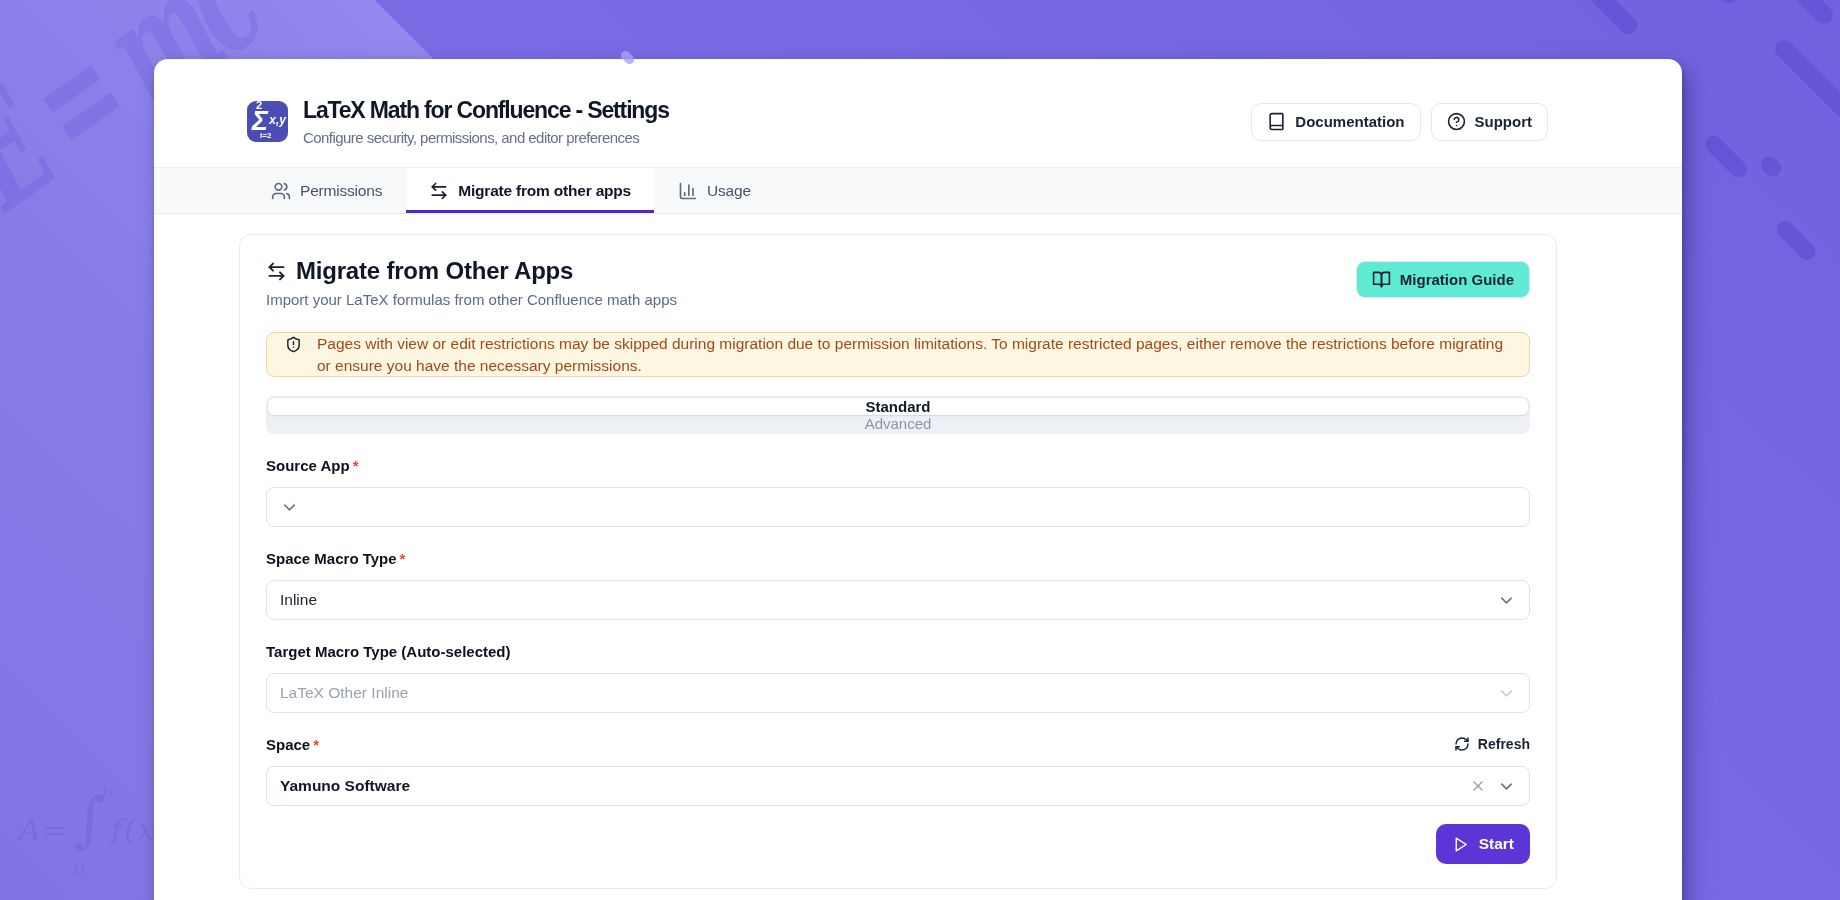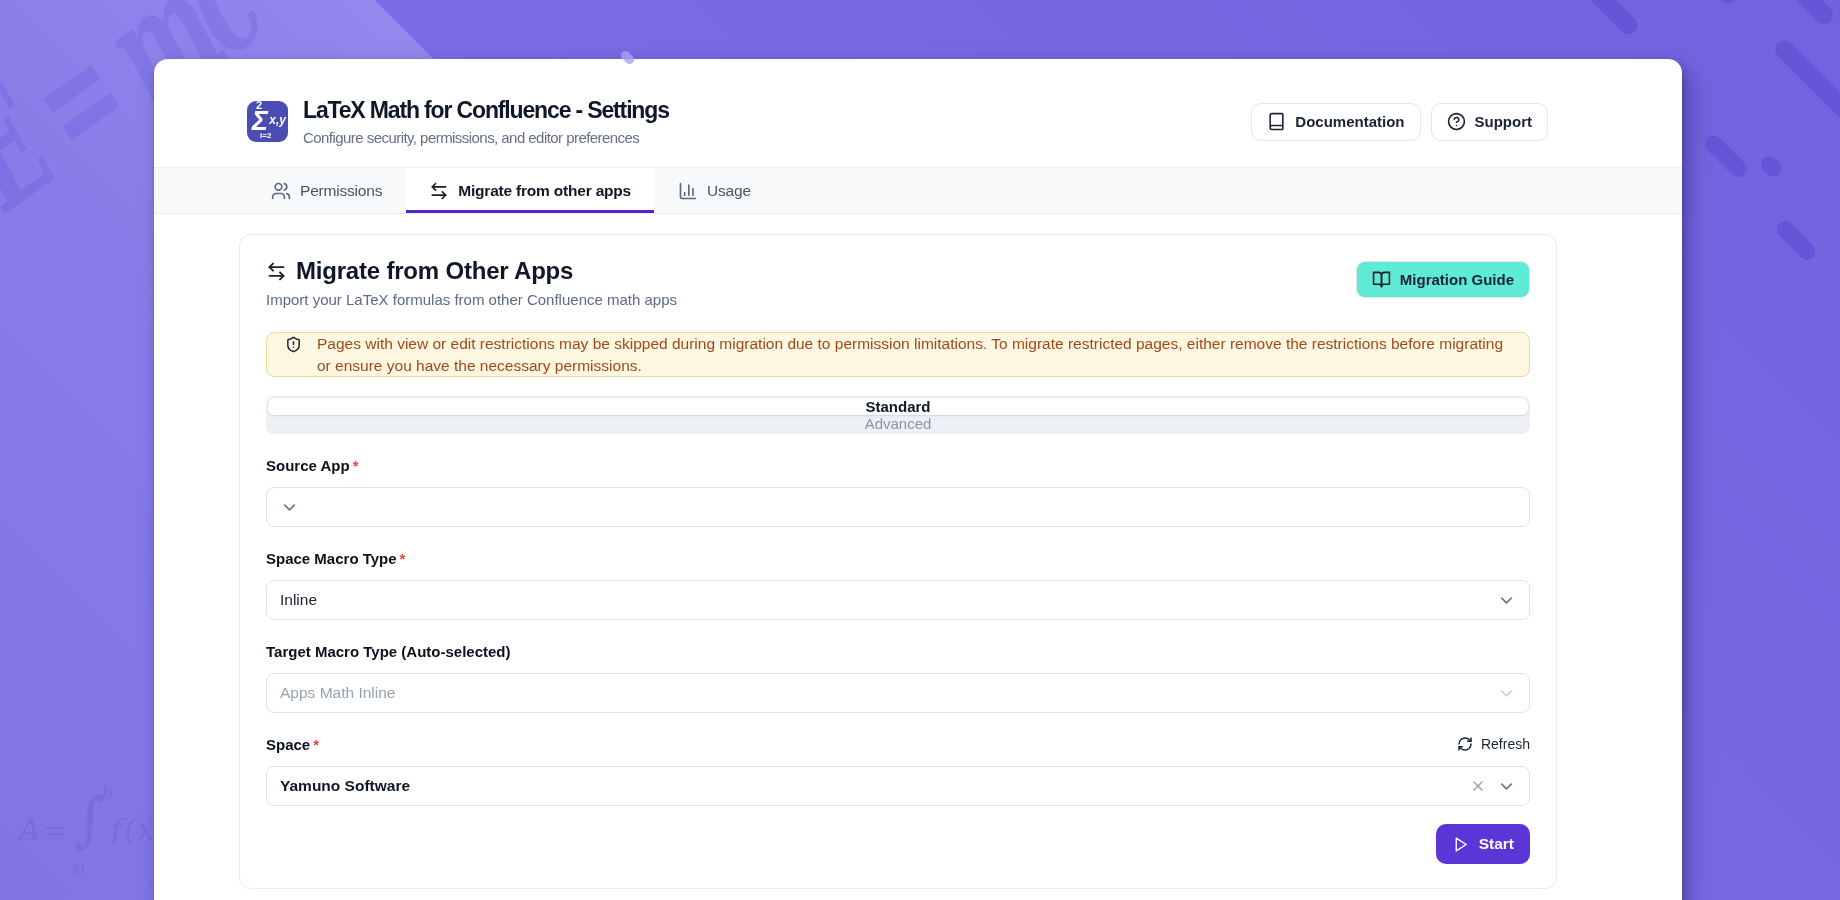--- a/index.html
+++ b/index.html
@@ -142,21 +142,21 @@
   .select svg { stroke:#697586; flex:none; }
   .select.disabled { cursor:default; }
   .select.disabled .value { color:#98a2b3; }
   .select.disabled svg { stroke:#c8cdd6; }
   .select .value.strong { font-weight:700; color:#101828; }
   .select .icons { display:flex; align-items:center; gap:11px; }
   .select .icons .clear svg { stroke:#98a2b3; }
   .refresh-btn {
     display:inline-flex; align-items:center; gap:8px;
     background:none; border:none; font-family:inherit;
-    font-size:14px; font-weight:400; color:#182230; cursor:pointer;
+    font-size:14px; font-weight:700; color:#182230; cursor:pointer;
   }
   .refresh-btn svg { stroke:#182230; }
 
   .footer-row { display:flex; justify-content:flex-end; margin-top:18px; }
   .btn-start {
     display:inline-flex; align-items:center; gap:10px;
     height:40px; padding:0 16px;
     background:#5b35d6; border:none; border-radius:10px;
     font-size:15.5px; font-weight:700; color:#ffffff;
     font-family:inherit; cursor:pointer;
@@ -323,21 +323,21 @@
               </svg>
           </span>
         </div>
       </div>
 
       <div class="field">
         <div class="field-label-row">
           <div class="field-label">Target Macro Type (Auto-selected)</div>
         </div>
         <div class="select disabled">
-          <span class="value">Apps Math Inline</span>
+          <span class="value">LaTeX Other Inline</span>
           <span>
             <svg width="19" height="19" viewBox="0 0 24 24" fill="none" stroke-width="2" stroke-linecap="round" stroke-linejoin="round">
                 <path d="m6 9 6 6 6-6"></path>
               </svg>
           </span>
         </div>
       </div>
 
       <div class="field">
         <div class="field-label-row">

